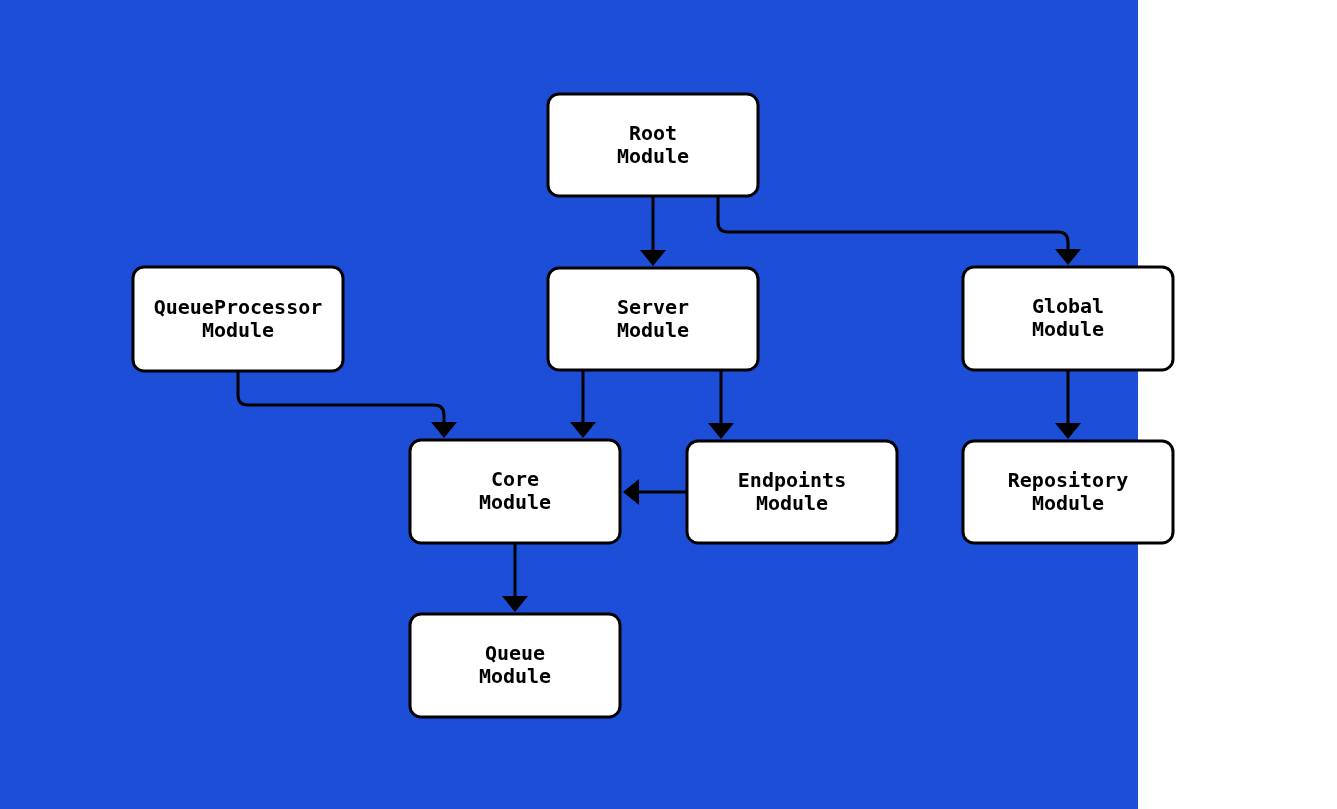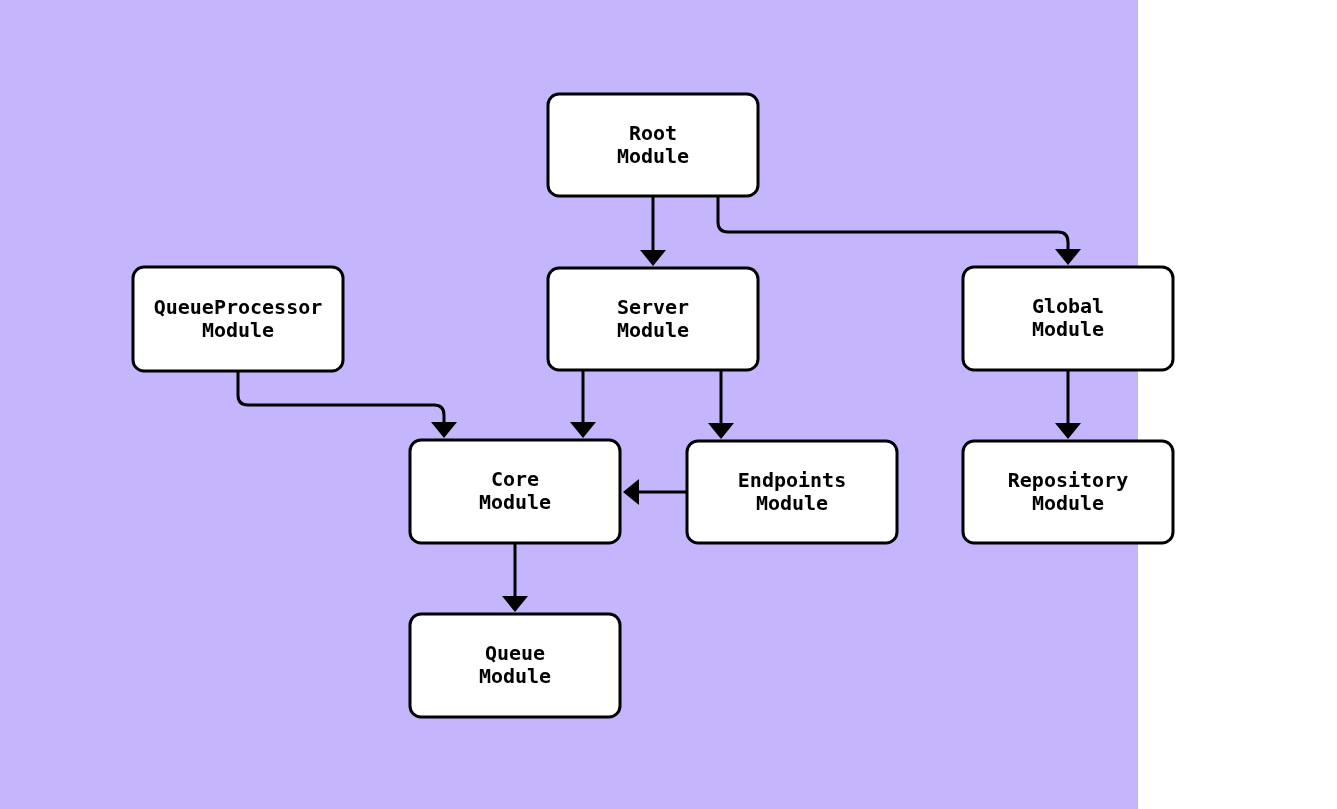--- a/index.html
+++ b/index.html
@@ -10,21 +10,21 @@
   body {
     width: 1337px;
     height: 809px;
     overflow: hidden;
     font-family: "DejaVu Sans Mono", monospace;
   }
   #diagram-canvas {
     position: relative;
     width: 1138px;
     height: 809px;
-    background: #c4b5fd;
+    background: #1d4ed8;
   }
   #diagram-svg {
     position: absolute;
     left: 0;
     top: 0;
     width: 1337px;
     height: 809px;
     display: block;
   }
   .node-box {

